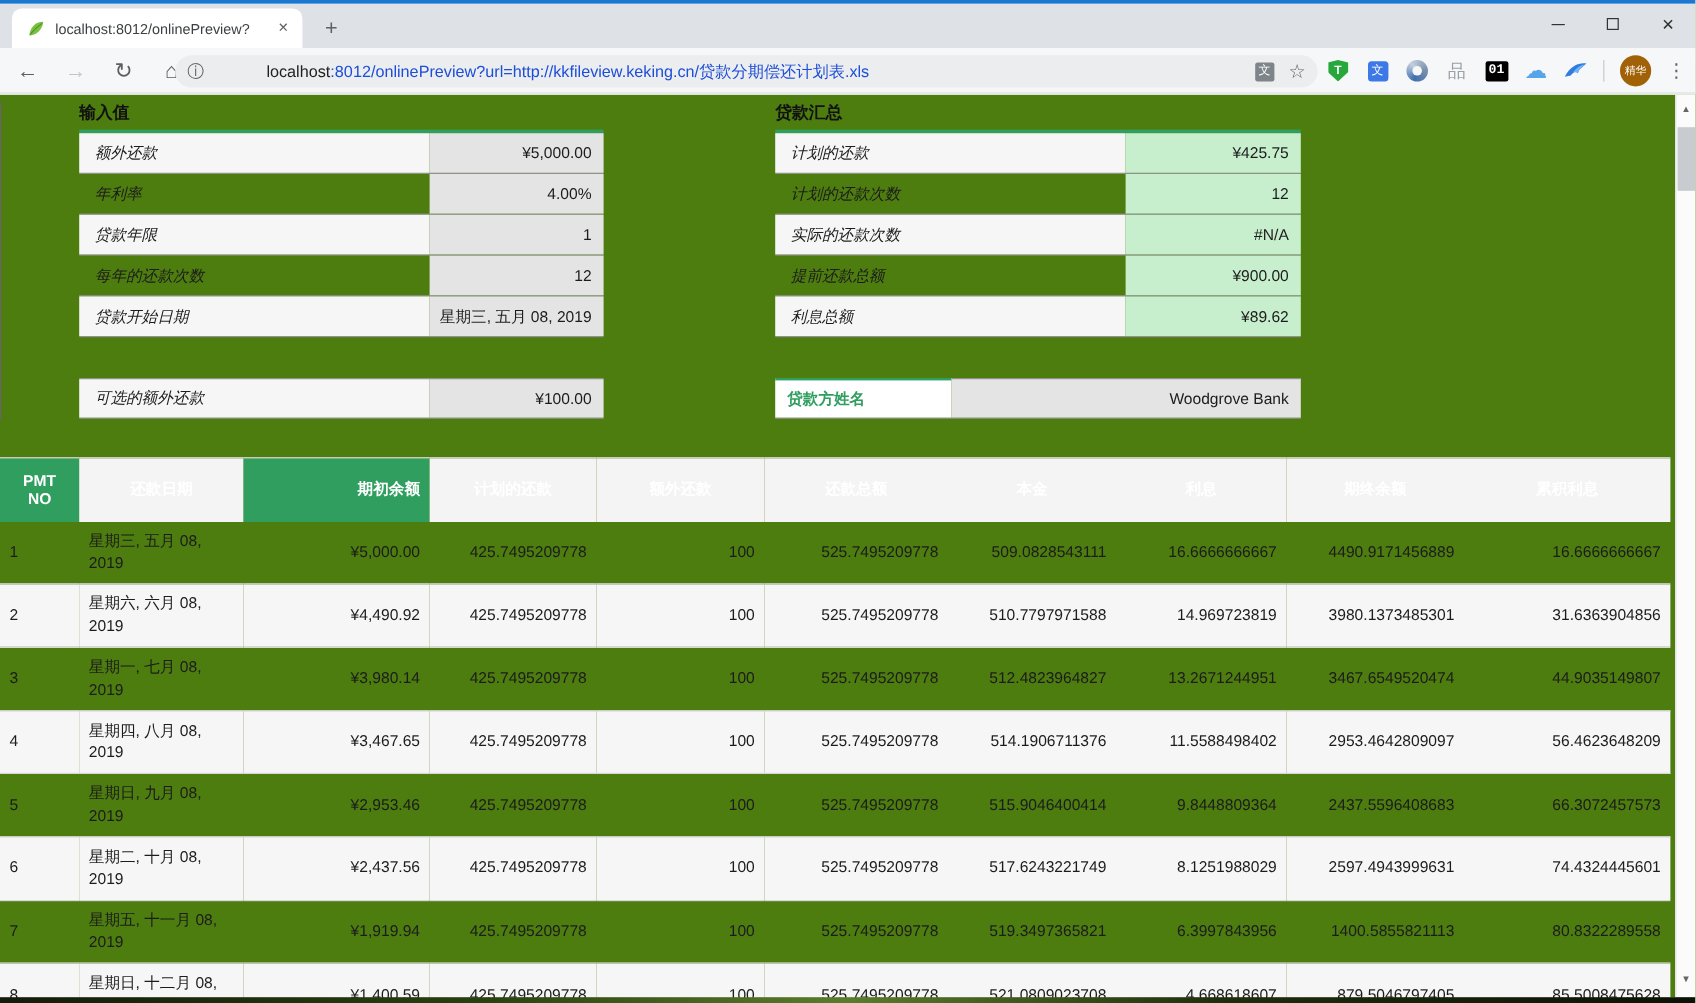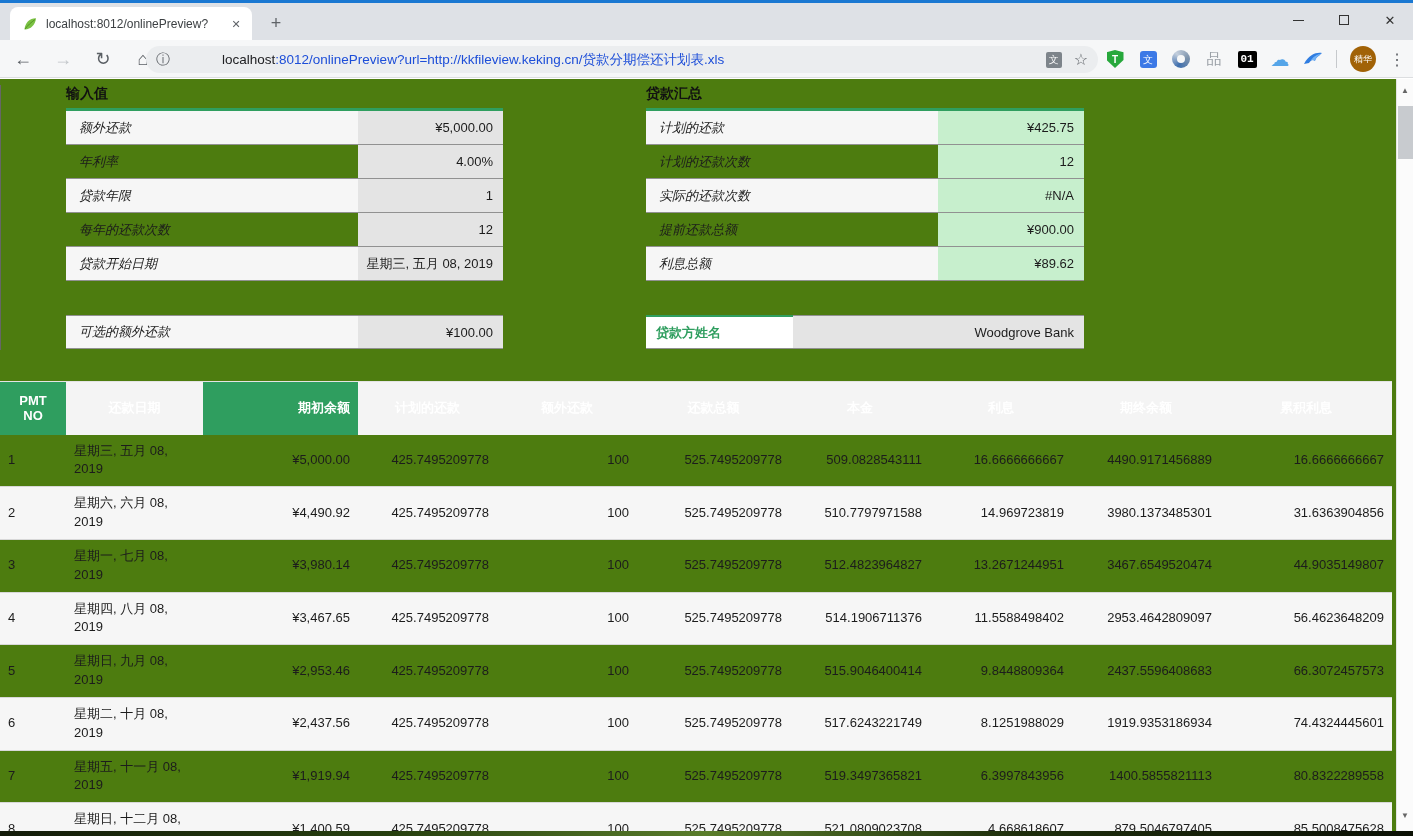--- a/index.html
+++ b/index.html
@@ -336,21 +336,21 @@
             </tr>
             <tr class="shade">
               <td>6</td>
               <td>星期二, 十月 08, 2019</td>
               <td class="num">¥2,437.56</td>
               <td class="num">425.7495209778</td>
               <td class="num">100</td>
               <td class="num">525.7495209778</td>
               <td class="num">517.6243221749</td>
               <td class="num">8.1251988029</td>
-              <td class="num">1919.9353186934</td>
+              <td class="num">2597.4943999631</td>
               <td class="num">74.4324445601</td>
             </tr>
             <tr>
               <td>7</td>
               <td>星期五, 十一月 08, 2019</td>
               <td class="num">¥1,919.94</td>
               <td class="num">425.7495209778</td>
               <td class="num">100</td>
               <td class="num">525.7495209778</td>
               <td class="num">519.3497365821</td>

